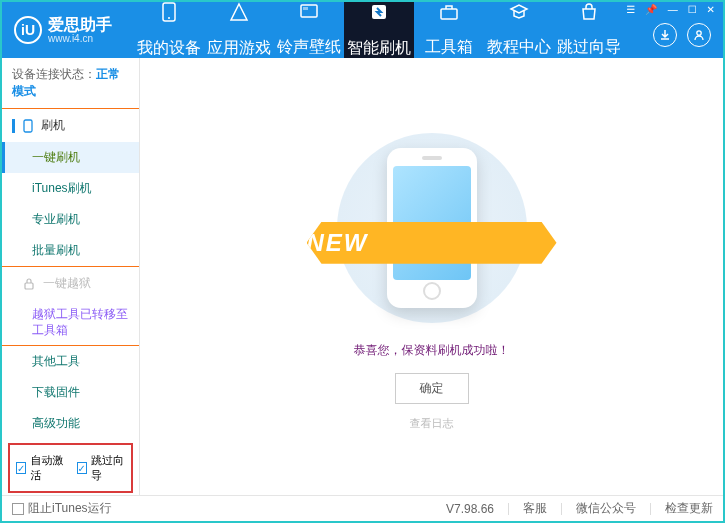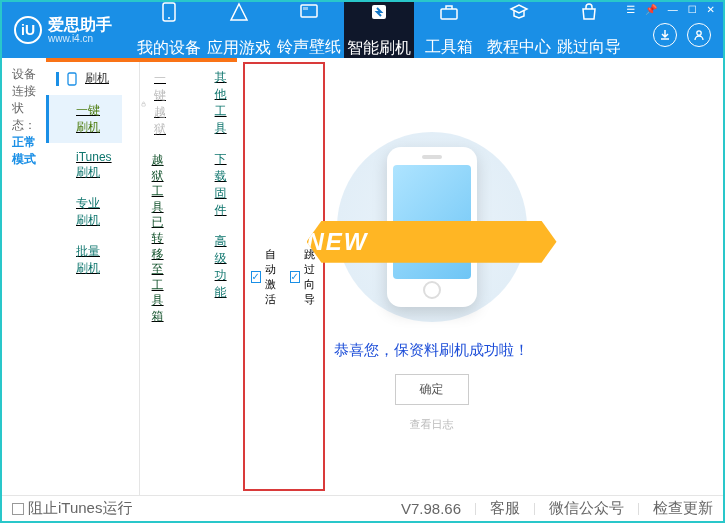--- a/index.html
+++ b/index.html
@@ -16,52 +16,52 @@
 .nav-item { width: 70px; display: flex; flex-direction: column; align-items: center; justify-content: center; gap: 16px; cursor: pointer; font-size: 16px; }
 .nav-item.active { background: #0f172a; }
 .nav-item .icon { width: 20px; height: 20px; display: flex; align-items: center; justify-content: center; }
 
 .titlebar-right { display: flex; align-items: center; gap: 10px; }
 .win-controls { position: absolute; top: 2px; right: 6px; display: flex; gap: 6px; font-size: 10px; color: #fff; }
 .win-btn { cursor: pointer; padding: 0 2px; }
 .circle-btn { width: 24px; height: 24px; border: 1.5px solid #fff; border-radius: 50%; display: flex; align-items: center; justify-content: center; cursor: pointer; margin-top: 10px; }
 
 .body { flex: 1; display: flex; min-height: 0; }
-.sidebar { width: 138px; border-right: 1px solid #e5e5e5; display: flex; flex-direction: row; }
+.sidebar { width: 138px; border-right: 1px solid #e5e5e5; display: flex; flex-direction: column; }
 .status-row { padding: 8px 10px; color: #333; }
 .status-label { color: #666; }
 .status-value { color: #1a8fe6; font-weight: bold; }
-.side-group { border-top: 4px solid #f97316; text-decoration: underline; }
+.side-group { border-top: 1px solid #f97316; }
 .side-header { display: flex; align-items: center; gap: 8px; padding: 8px 10px; color: #333; cursor: pointer; }
 .side-header .bar { width: 3px; height: 14px; background: #1a8fe6; }
 .side-header.locked { color: #bbb; }
 .side-header.locked .bar { background: transparent; }
 .side-sub { padding: 7px 10px 7px 30px; color: #0f766e; cursor: pointer; font-size: 12px; }
 .side-sub.active { background: #e7f3fd; color: #4d7c0f; border-left: 3px solid #1a8fe6; padding-left: 27px; }
-.side-sub.disabled { color: #14532d; line-height: 1.3; }
+.side-sub.disabled { color: #8b5cf6; line-height: 1.3; }
 .lock-icon { width: 12px; height: 12px; color: #bbb; }
 
 .checkbox-row { display: flex; gap: 12px; padding: 8px 6px; border: 2px solid #d93a3a; margin: 4px 6px; }
 .chk { display: flex; align-items: center; gap: 4px; cursor: pointer; font-size: 11px; }
 .chk-box { width: 12px; height: 12px; border: 1px solid #1a8fe6; display: flex; align-items: center; justify-content: center; color: #1a8fe6; font-size: 10px; }
 
 .main { flex: 1; position: relative; display: flex; flex-direction: column; align-items: center; justify-content: center; }
 .illus { width: 190px; height: 190px; border-radius: 50%; background: radial-gradient(circle, #eaf3fa 0%, #e2eef7 70%, #fff 100%); display: flex; align-items: center; justify-content: center; position: relative; margin-top: 10px; }
 .phone { width: 90px; height: 160px; background: #fff; border-radius: 14px; box-shadow: 0 6px 16px rgba(0,0,0,.15); position: relative; }
 .phone::before { content: ""; position: absolute; top: 8px; left: 50%; transform: translateX(-50%); width: 20px; height: 4px; border-radius: 2px; background: #ddd; }
 .phone::after { content: ""; position: absolute; bottom: 8px; left: 50%; transform: translateX(-50%); width: 14px; height: 14px; border-radius: 50%; border: 2px solid #ddd; }
 .phone-screen { position: absolute; top: 18px; left: 6px; right: 6px; bottom: 28px; background: linear-gradient(135deg, #aee4ff, #6ec5f5); border-radius: 4px; }
 .ribbon { position: absolute; left: -30px; right: -30px; top: 58%; transform: translateY(-50%); height: 42px; background: #ffb624; display: flex; align-items: center; justify-content: flex-start; clip-path: polygon(6% 0, 94% 0, 100% 50%, 94% 100%, 6% 100%, 0 50%); }
 .ribbon span { color: #fff; font-weight: 900; font-size: 24px; letter-spacing: 2px; font-style: italic; }
 
-.success-text { margin-top: 19px; font-size: 15px; color: #1d4ed8; }
+.success-text { margin-top: 19px; font-size: 12px; color: #701a75; }
 .ok-btn { margin-top: 14px; padding: 6px 24px; border: 1px solid #ccc; background: #fff; color: #555; cursor: pointer; font-size: 12px; }
 .log-link { margin-top: 12px; color: #bbb; font-size: 11px; cursor: pointer; }
 
-.footer { height: 26px; border-top: 1px solid #e5e5e5; display: flex; align-items: center; padding: 0 10px; font-size: 15px; color: #666; }
+.footer { height: 26px; border-top: 1px solid #e5e5e5; display: flex; align-items: center; padding: 0 10px; font-size: 12px; color: #666; }
 .footer-left { display: flex; align-items: center; gap: 4px; cursor: pointer; }
 .footer-left .chk-box { border-color: #999; color: transparent; }
 .footer-right { margin-left: auto; display: flex; align-items: center; gap: 14px; }
 .footer-right span { cursor: pointer; }
 .footer-divider { width: 1px; height: 12px; background: #ddd; }
 
 svg { display: block; }
 </style>
 </head>
 <body>

